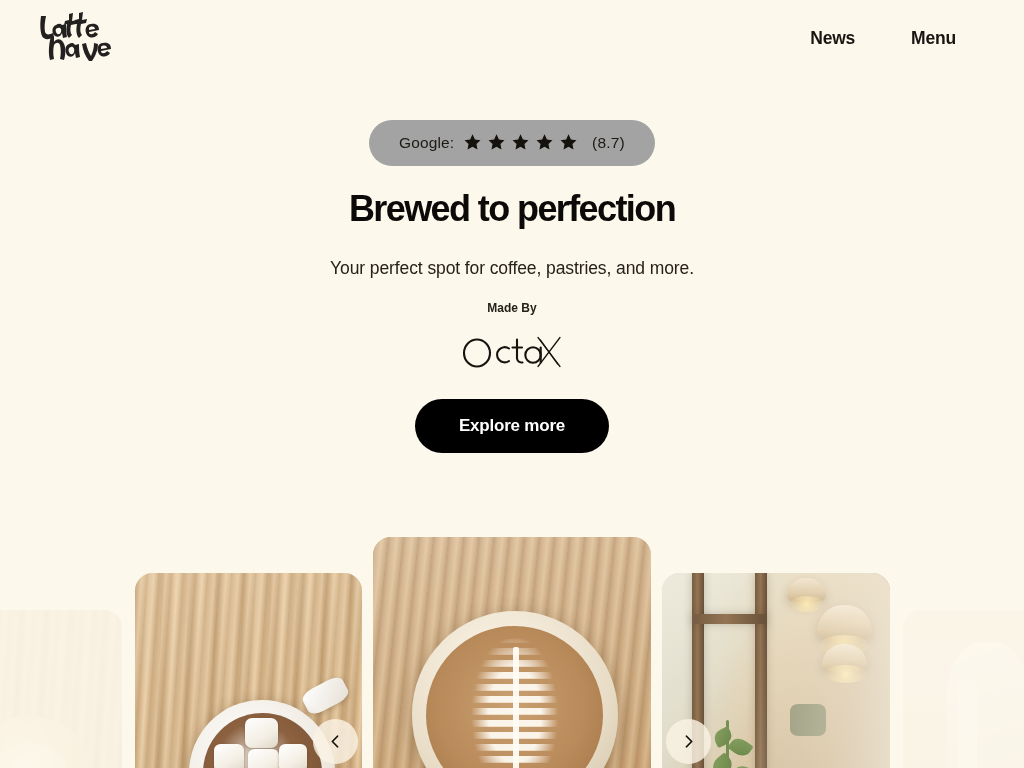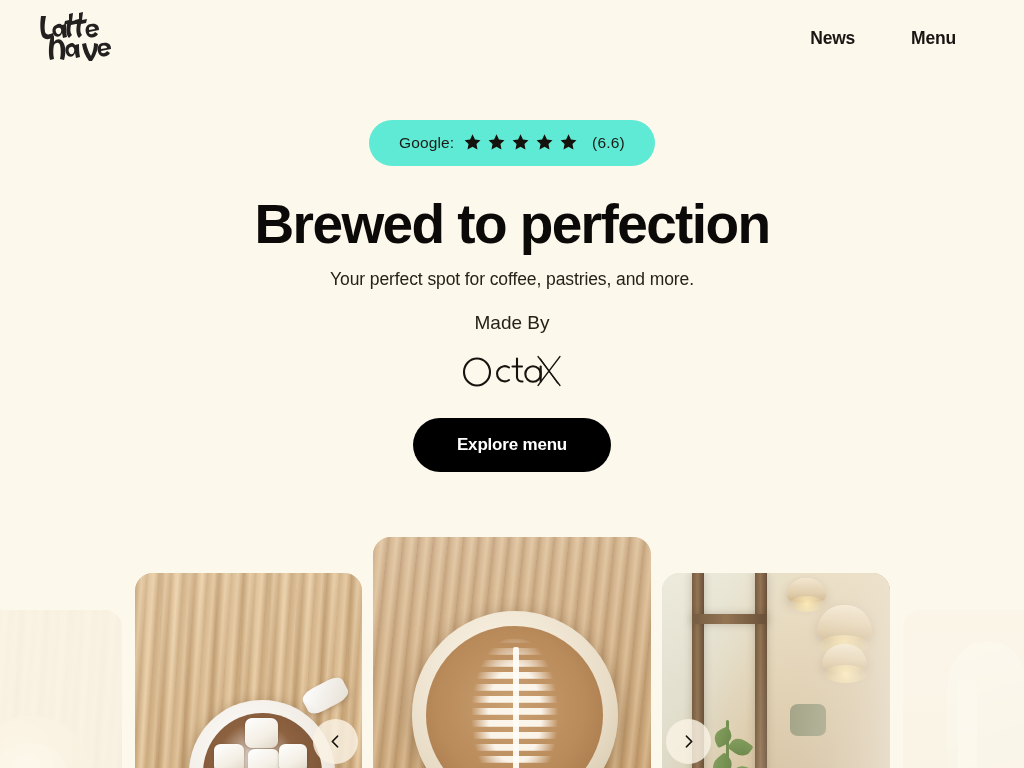--- a/index.html
+++ b/index.html
@@ -59,21 +59,21 @@
     position: absolute;
     top: 76px; left: 0;
     width: 1024px;
     text-align: center;
   }
 
   .rating-badge {
     display: inline-flex;
     align-items: center;
     gap: 9px;
-    background: #5eead4;
+    background: #a3a3a3;
     border-radius: 999px;
     padding: 13px 30px 14px 30px;
     margin-top: 44px;
     cursor: pointer;
   }
   .rating-label {
     font-size: 15.5px;
     font-weight: 400;
     color: #1d1a16;
     letter-spacing: 0.1px;
@@ -86,40 +86,40 @@
   }
   .star { display: block; }
   .rating-score {
     font-size: 15.5px;
     color: #1d1a16;
     letter-spacing: 0.2px;
     margin-left: 5px;
   }
 
   .hero-title {
-    font-size: 55px;
+    font-size: 36px;
     font-weight: 700;
     letter-spacing: -1.6px;
     line-height: 1.05;
-    margin-top: 30px;
+    margin-top: 24px;
     color: #0c0a08;
     text-align: center;
   }
 
   .hero-sub {
     font-size: 17.5px;
     font-weight: 400;
     color: #262219;
-    margin-top: 15px;
+    margin-top: 30px;
     letter-spacing: -0.1px;
   }
 
   .made-by {
-    font-size: 19px;
-    font-weight: 400;
+    font-size: 12px;
+    font-weight: 700;
     color: #262219;
     margin-top: 22px;
   }
 
   .maker-logo {
     margin-top: 16px;
     height: 44px;
     display: flex;
     align-items: center;
     justify-content: center;
@@ -401,21 +401,21 @@
       <svg class="star" width="19" height="19" viewBox="0 0 24 24">
           <path d="M12 1.6l3.1 6.5 7 .9-5.1 4.9 1.3 7-6.3-3.4-6.3 3.4 1.3-7L2 9l7-.9z" fill="#15110c"></path>
         </svg>
       <svg class="star" width="19" height="19" viewBox="0 0 24 24">
           <path d="M12 1.6l3.1 6.5 7 .9-5.1 4.9 1.3 7-6.3-3.4-6.3 3.4 1.3-7L2 9l7-.9z" fill="#15110c"></path>
         </svg>
       <svg class="star" width="19" height="19" viewBox="0 0 24 24">
           <path d="M12 1.6l3.1 6.5 7 .9-5.1 4.9 1.3 7-6.3-3.4-6.3 3.4 1.3-7L2 9l7-.9z" fill="#15110c"></path>
         </svg>
     </span>
-    <span class="rating-score">(6.6)</span>
+    <span class="rating-score">(8.7)</span>
   </div>
 
   <h1 class="hero-title">Brewed to perfection</h1>
 
   <p class="hero-sub">Your perfect spot for coffee, pastries, and more.</p>
 
   <p class="made-by">Made By</p>
 
   <div class="maker-logo">
     <svg width="104" height="40" viewBox="0 0 104 40">
@@ -434,21 +434,21 @@
 
       <g stroke="#17140f" stroke-width="1.25" fill="none" stroke-linecap="round">
         <path d="M78 4.5 L100 33.5"></path>
         <path d="M100 4.5 L78 33.5"></path>
         <path d="M80.5 7 L97.5 31"></path>
       </g>
     </svg>
   </div>
 
   <div class="cta-wrap">
-    <button class="cta-button" type="button">Explore menu</button>
+    <button class="cta-button" type="button">Explore more</button>
   </div>
 
 </section>
 
 <section class="carousel">
   <div class="carousel-track">
 
     <div class="slide far-left">
       <div class="art wood">
         <div class="blob" style="left:18%; top:46%; width:64%; height:46%; background:radial-gradient(circle at 40% 35%,#f7e7c8,#dcbb86 70%,#c29a62 100%);"></div>

